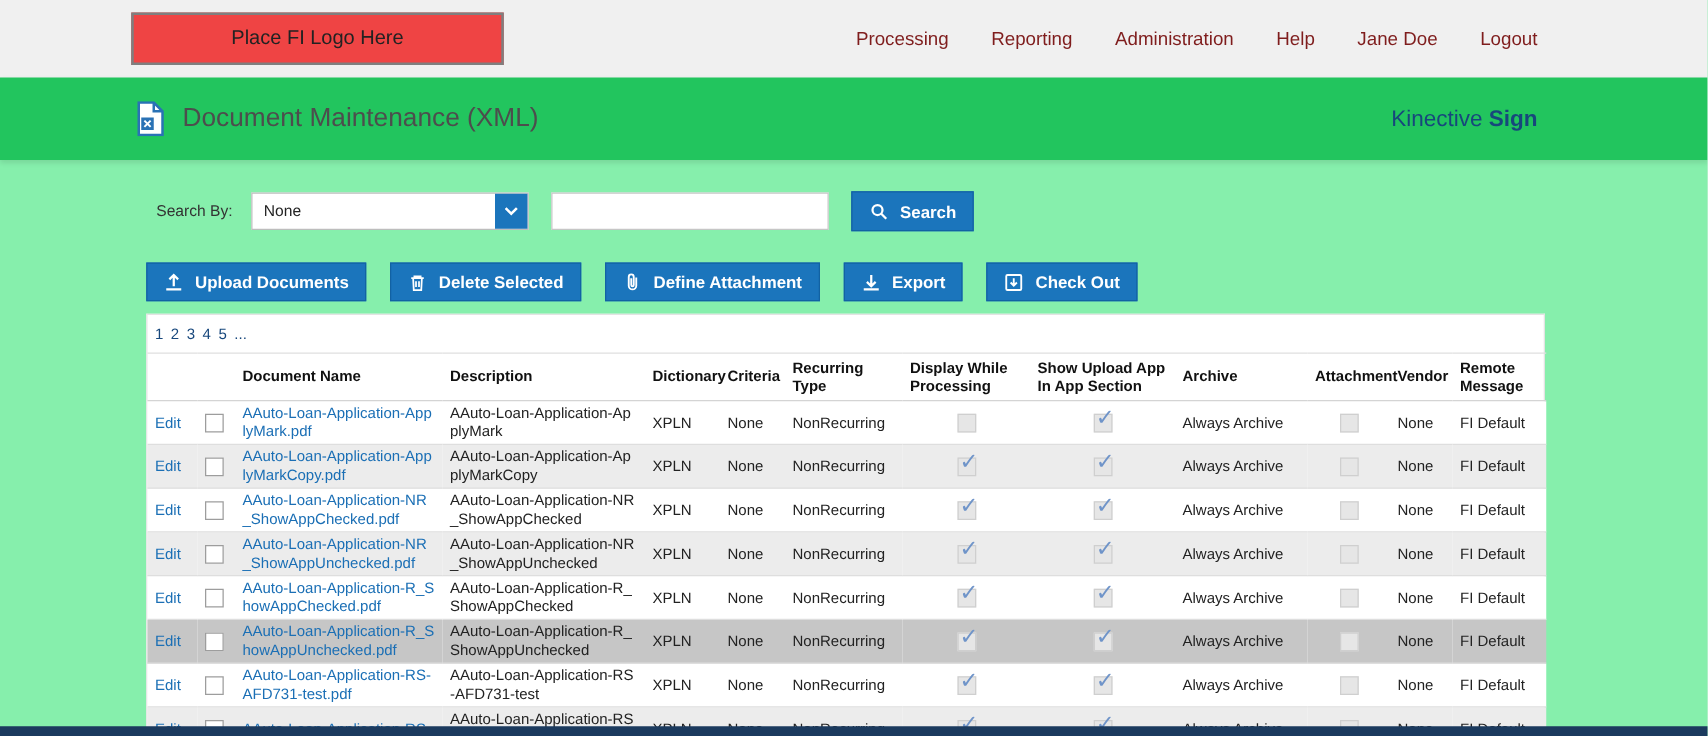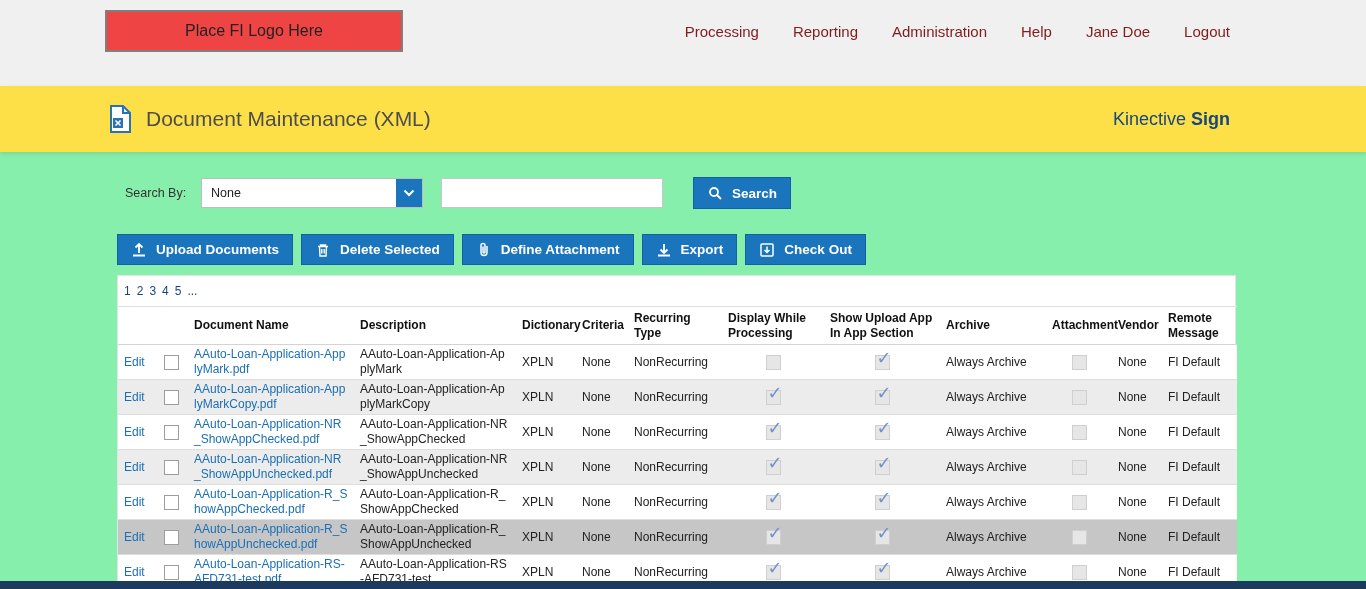--- a/index.html
+++ b/index.html
@@ -9,22 +9,22 @@
 
   
   .topbar { height:62px; background:#f0f0f0; display:flex; align-items:center; }
   .logo-box { margin-left:105px; width:298px; height:42px; border:2px solid #7f7f7f;
               background:#ef4444; display:flex; align-items:center; justify-content:center;
               font-size:16px; color:#222; }
   .nav { margin-left:auto; margin-right:136px; display:flex; gap:34px; }
   .nav-item { font-size:15px; color:#7f1d1d; }
 
   
-  .titlebar { height:66px; background:#fde047; display:flex; align-items:center;
-              position:relative; z-index:2; box-shadow:0 2px 4px rgba(0,0,0,0.10);margin-top:24px; }
+  .titlebar { height:66px; background:#22c55e; display:flex; align-items:center;
+              position:relative; z-index:2; box-shadow:0 2px 4px rgba(0,0,0,0.10); }
   .title-left { margin-left:108px; display:flex; align-items:center; gap:14px; }
   .page-title { font-size:21px; color:#4d4d4d; }
   .brand { margin-left:auto; margin-right:136px; font-size:18px; color:#17477c; }
   .brand .b-bold { font-weight:bold; }
 
   
   .content { background:#86efac; padding-top:25px; height:461px; }
   .inner { margin-left:117px; width:1119px; }
 
   .search-row { display:flex; align-items:center; margin-left:8px; }
@@ -33,24 +33,24 @@
               background:#fff; cursor:pointer; }
   .dropdown-value { flex:1; display:flex; align-items:center; padding-left:9px;
                     font-size:12.5px; color:#222; }
   .dropdown-arrow { width:26px; background:#1b75bc; display:flex; align-items:center;
                     justify-content:center; }
   .search-input { margin-left:18px; width:222px; height:30px; border:1px solid #c6c6c6;
                   padding:0 8px; font:12.5px "Liberation Sans", sans-serif; background:#fff; }
   .btn { display:inline-flex; align-items:center; gap:9px; background:#1b75bc;
          border:1px solid #1262a3; color:#fff; font-weight:bold; font-size:13.5px;
          height:31px; padding:0 13px; cursor:pointer; font-family:inherit; white-space:nowrap; }
-  .search-btn { margin-left:30px; height:32px;text-align:center; }
+  .search-btn { margin-left:18px; height:32px;text-align:center; }
   .btn-icon { display:flex; align-items:center; }
 
-  .toolbar { margin-top:25px; display:flex; gap:8px; }
+  .toolbar { margin-top:25px; display:flex; gap:19px; }
 
   
   .table-wrap { margin-top:10px; background:#fff; border:1px solid #e3e3e3; border-bottom:none; }
   .pagination { height:30px; display:flex; align-items:center; gap:6px; padding-left:6px;
                 font-size:12px; }
   .page-link { color:#17477c; }
   .page-ellipsis { color:#17477c; }
 
   table { border-collapse:collapse; table-layout:fixed; width:1117px; }
   thead th { font-size:12px; font-weight:bold; color:#111; text-align:left;

